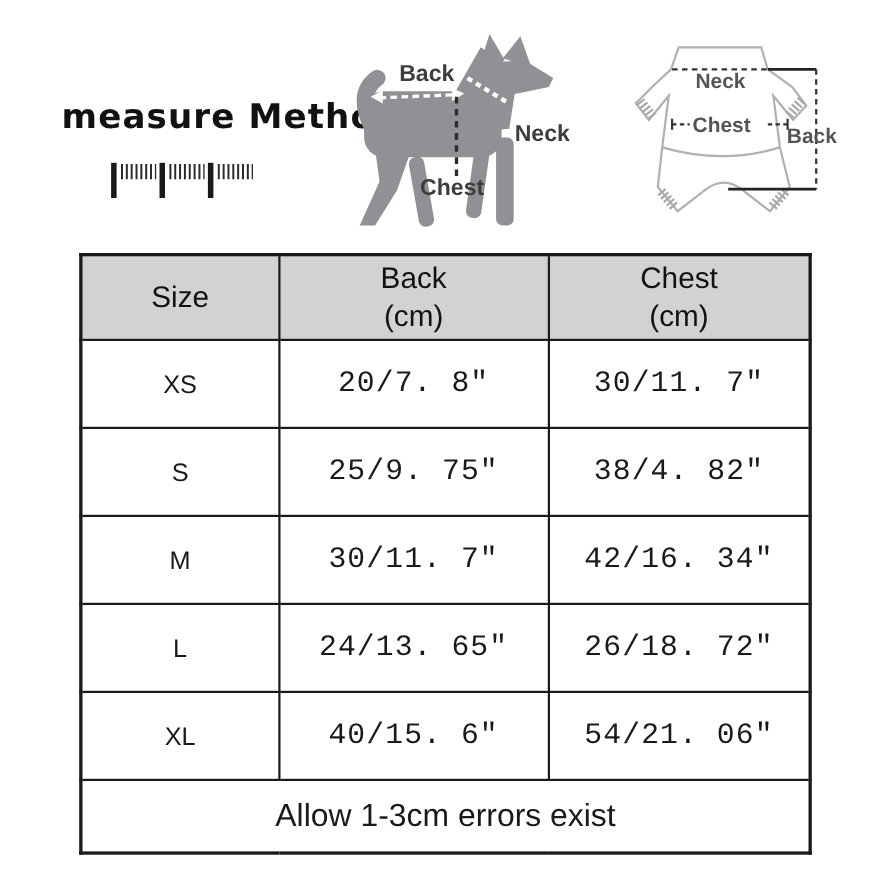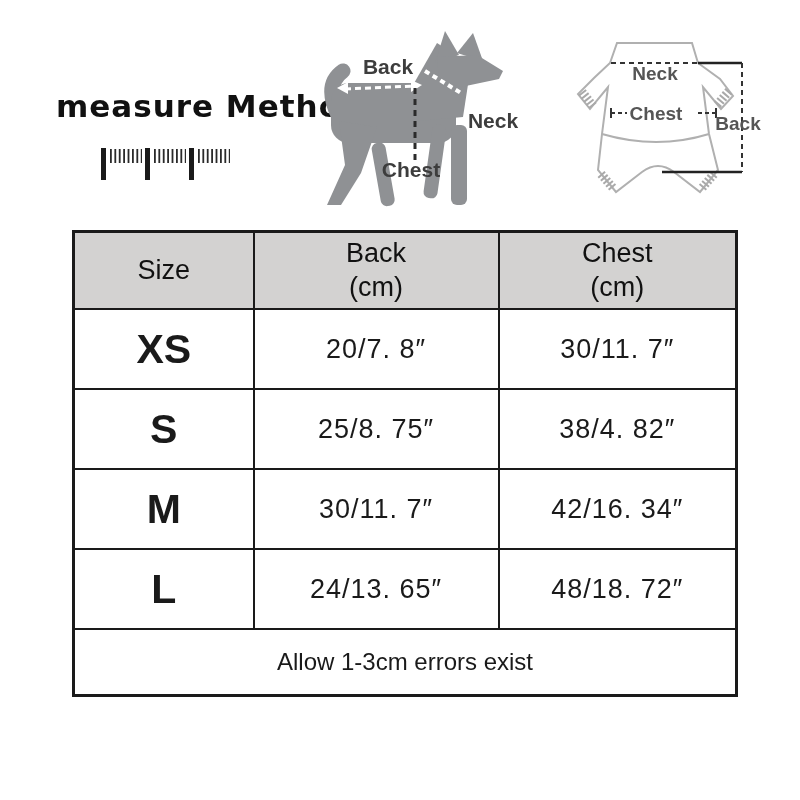--- a/index.html
+++ b/index.html
@@ -14,24 +14,24 @@
   .garment{position:absolute;left:570px;top:22px;}
 
   .diagram-label{font-family:"Liberation Sans",sans-serif;font-weight:bold;}
 
   table.size-table{position:absolute;left:72px;top:230px;border-collapse:collapse;
         table-layout:fixed;width:663px;background:#fff;}
   table.size-table td{border:2px solid #1a1a1a;text-align:center;vertical-align:middle;
         padding:0;}
   table.size-table{border:3px solid #1a1a1a;padding-left:36px;}
   td.hdr{background:#d3d2d1;height:75px;font-size:27px;line-height:1.25;color:#111;}
-  td.size-cell{height:78px;font-size:41px;font-weight:bold;}
-  td.val-cell{height:78px;font-size:27px;font-family:Liberation Sans, sans-serif;
+  td.size-cell{height:78px;font-size:23px;}
+  td.val-cell{height:78px;font-size:27px;font-family:Liberation Mono, monospace;
         letter-spacing:1px;}
-  td.note-cell{height:64px;font-size:24px;margin-top:16px;}
+  td.note-cell{height:64px;font-size:29px;margin-top:16px;}
 </style>
 </head>
 <body>
 
 <div class="page">
 
   <div class="title">measure Method</div>
 
   <svg class="ruler" width="142" height="38" viewBox="0 0 142 38">
     <rect x="4" y="2" width="5" height="32" fill="#1a1a1a"></rect>
@@ -117,32 +117,37 @@
           <div>(cm)</div>
         </td>
       </tr>
       <tr>
         <td class="size-cell">XS</td>
         <td class="val-cell">20/7. 8″</td>
         <td class="val-cell">30/11. 7″</td>
       </tr>
       <tr>
         <td class="size-cell">S</td>
-        <td class="val-cell">25/8. 75″</td>
+        <td class="val-cell">25/9. 75″</td>
         <td class="val-cell">38/4. 82″</td>
       </tr>
       <tr>
         <td class="size-cell">M</td>
         <td class="val-cell">30/11. 7″</td>
         <td class="val-cell">42/16. 34″</td>
       </tr>
       <tr>
         <td class="size-cell">L</td>
         <td class="val-cell">24/13. 65″</td>
-        <td class="val-cell">48/18. 72″</td>
+        <td class="val-cell">26/18. 72″</td>
+      </tr>
+      <tr>
+        <td class="size-cell">XL</td>
+        <td class="val-cell">40/15. 6″</td>
+        <td class="val-cell">54/21. 06″</td>
       </tr>
       <tr>
         <td class="note-cell" colspan="3">Allow 1-3cm errors exist</td>
       </tr>
     </tbody>
   </table>
 
 </div>
 
 </body></html>

